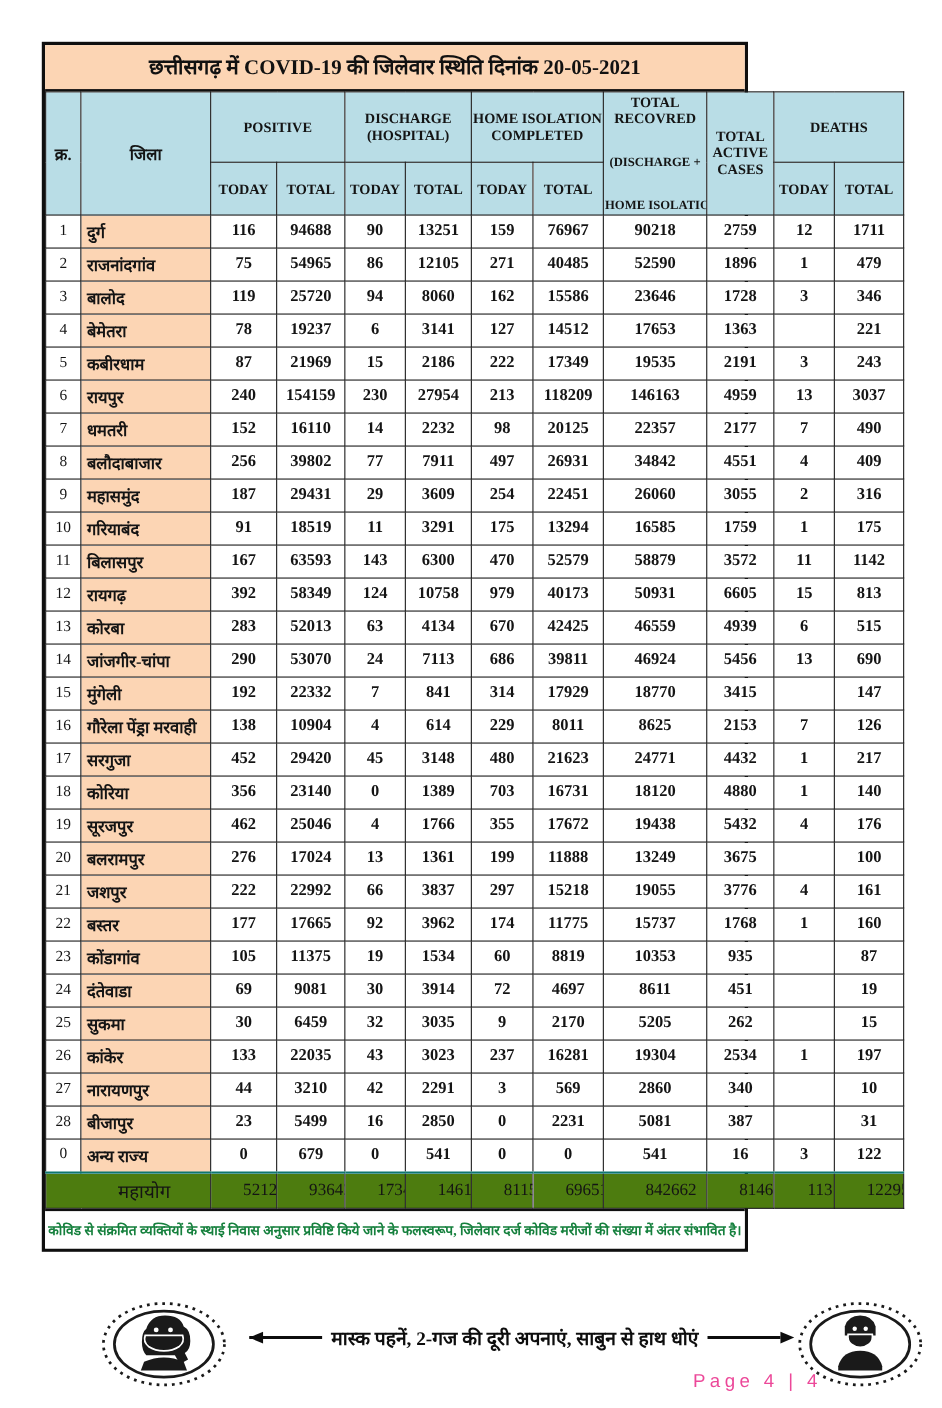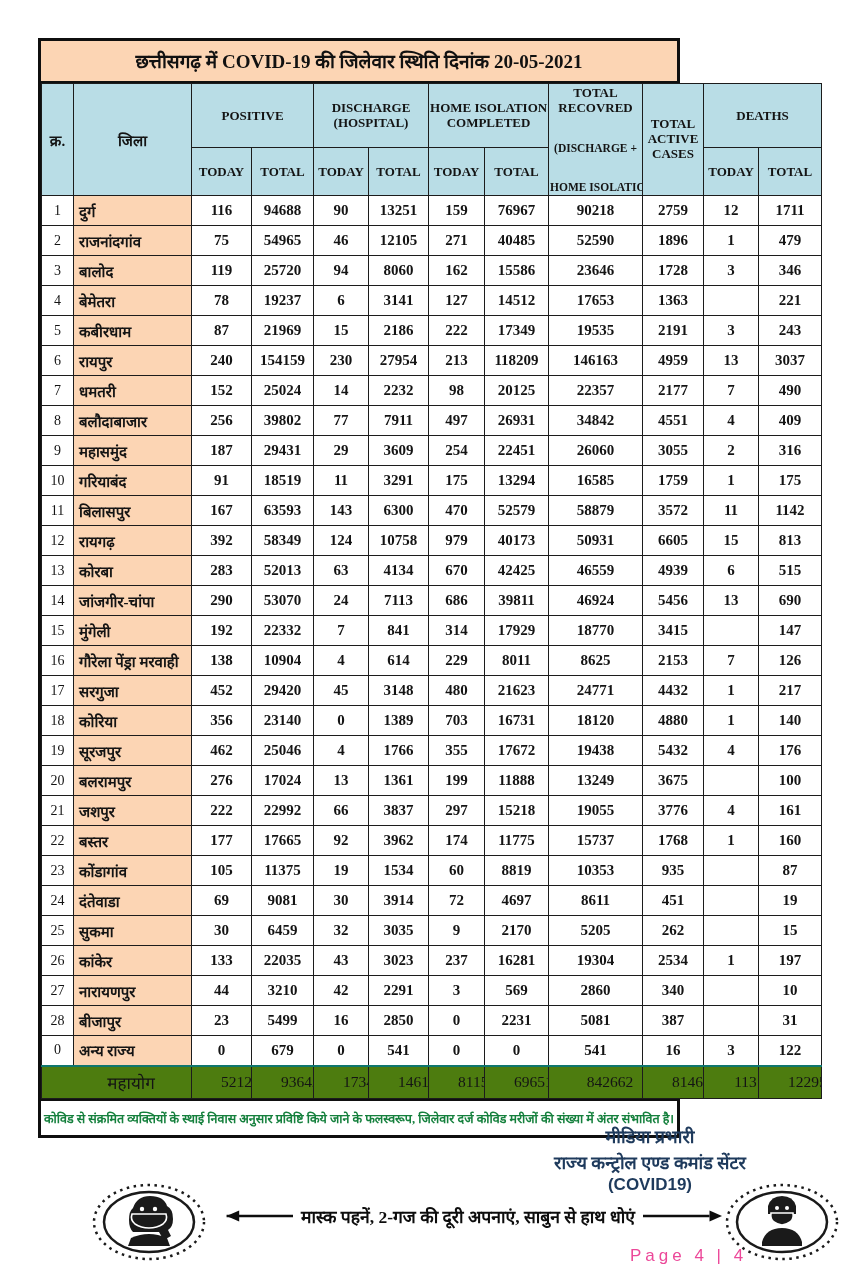--- a/index.html
+++ b/index.html
@@ -124,21 +124,21 @@
             <td>90218</td>
             <td>2759</td>
             <td>12</td>
             <td>1711</td>
           </tr>
           <tr>
             <td class="serial">2</td>
             <td class="district">राजनांदगांव</td>
             <td>75</td>
             <td>54965</td>
-            <td>46</td>
+            <td>86</td>
             <td>12105</td>
             <td>271</td>
             <td>40485</td>
             <td>52590</td>
             <td>1896</td>
             <td>1</td>
             <td>479</td>
           </tr>
           <tr>
             <td class="serial">3</td>
@@ -193,21 +193,21 @@
             <td>118209</td>
             <td>146163</td>
             <td>4959</td>
             <td>13</td>
             <td>3037</td>
           </tr>
           <tr>
             <td class="serial">7</td>
             <td class="district">धमतरी</td>
             <td>152</td>
-            <td>25024</td>
+            <td>16110</td>
             <td>14</td>
             <td>2232</td>
             <td>98</td>
             <td>20125</td>
             <td>22357</td>
             <td>2177</td>
             <td>7</td>
             <td>490</td>
           </tr>
           <tr>
@@ -532,25 +532,20 @@
           <td>81466</td>
           <td>113</td>
           <td>12295</td>
         </tr>
       </tfoot>
     </table>
 
     <div class="note-bar">कोविड से संक्रमित व्यक्तियों के स्थाई निवास अनुसार प्रविष्टि किये जाने के फलस्वरूप, जिलेवार दर्ज कोविड मरीजों की संख्या में अंतर संभावित है।</div>
   </div>
 
-  <div class="signature">
-    <div class="l1">मीडिया प्रभारी</div>
-    <div class="l2">राज्य कन्ट्रोल एण्ड कमांड सेंटर</div>
-    <div class="l3">(COVID19)</div>
-  </div>
 
   <div class="banner">
     <span class="mask-icon left">
       <svg width="116" height="80" viewBox="0 0 116 80">
         <ellipse cx="58" cy="40" rx="55" ry="37" fill="none" stroke="#1a1a1a" stroke-width="2.5" stroke-dasharray="2.5 4.5"></ellipse>
         <ellipse cx="58" cy="40" rx="45" ry="30" fill="none" stroke="#1a1a1a" stroke-width="2.5"></ellipse>
         <path d="M42 26 q4 -12 17 -12 q14 0 17 10 q6 3 6 13 q0 8 -5 11 l3 6 q-4 3 -8 3 l-4 -7 -26 0 q-4 -4 -4 -12 q0 -9 4 -12z" fill="#1a1a1a"></path>
         <circle cx="51" cy="27" r="2.2" fill="#fff"></circle>
         <circle cx="64" cy="27" r="2.2" fill="#fff"></circle>
         <path d="M41 32 l34 0 q2 6 -3 10 q-6 4 -14 4 q-8 0 -14 -4 q-5 -4 -3 -10z" fill="#1a1a1a" stroke="#fff" stroke-width="1.6"></path>

